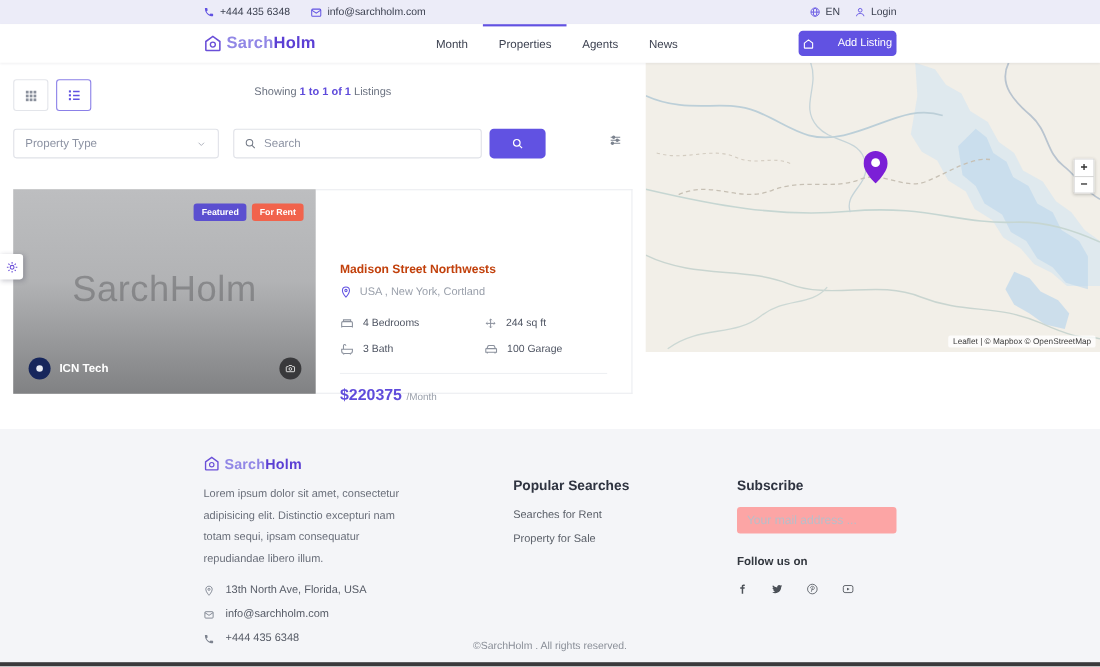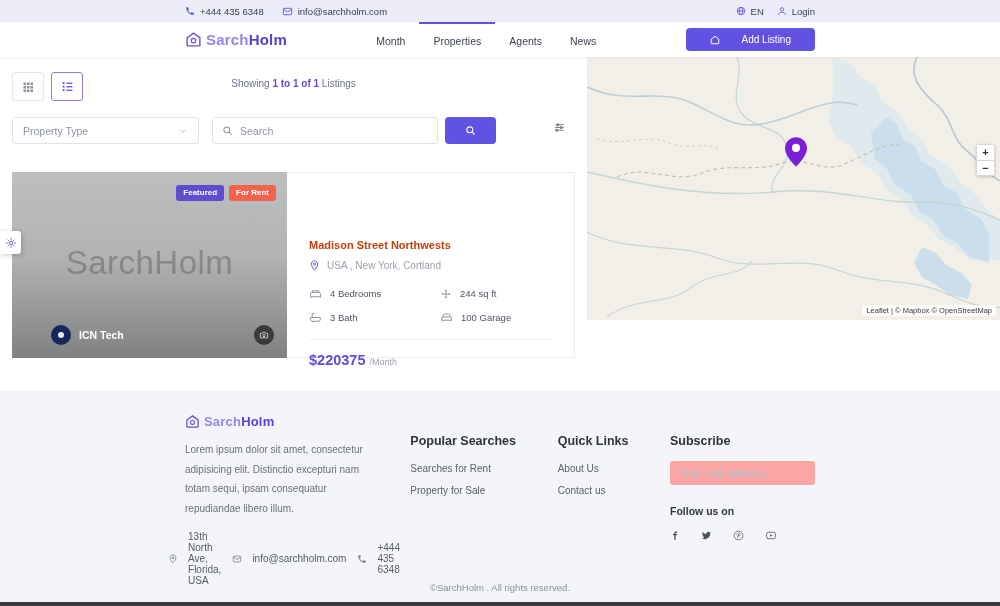--- a/index.html
+++ b/index.html
@@ -19,21 +19,21 @@
   .navbar { height:35px; background:#fff; box-shadow:0 1px 2px rgba(40,40,70,.06); position:relative; z-index:5; }
   .navbar-inner { width:630px; margin:0 auto; height:35px; display:flex; align-items:center; justify-content:space-between; }
   .brand { display:flex; align-items:center; gap:4px; cursor:pointer; }
   .brand .icon { color:#6a4fd8; }
   .brand-text { font-size:15px; font-weight:bold; letter-spacing:.2px; }
   .brand-first { color:#9187e6; }
   .brand-second { color:#5b3fd4; }
   .nav-menu { display:flex; height:35px; }
   .nav-item { display:flex; align-items:center; padding:0 14px; font-size:10.5px; color:#3e4352; border-top:2px solid transparent; height:35px; cursor:pointer; }
   .nav-item.active { border-top-color:#6152e2; }
-  .btn-add { display:flex; align-items:center; gap:22px; background:#6152e2; color:#fff; font-size:10px; padding:0 24px; height:23px; border:none; border-radius:4px; cursor:pointer; font-family:inherit; }
+  .btn-add { display:flex; align-items:center; gap:22px; background:#6152e2; color:#fff; font-size:10px; padding:0 4px; height:23px; border:none; border-radius:4px; cursor:pointer; font-family:inherit; }
 
   
   .main { position:relative; height:333px; background:#fff; }
   .left-col { position:absolute; left:12px; top:0; width:563px; height:333px; }
 
   .view-toggles { position:absolute; left:0; top:15px; display:flex; gap:7px; }
   .toggle-btn { width:32px; height:29px; background:#fff; border:1px solid #e3e5ea; border-radius:3px; display:flex; align-items:center; justify-content:center; color:#8a909c; cursor:pointer; }
   .toggle-btn.active { border-color:#8b80e8; color:#6152e2; }
 
   .showing { position:absolute; top:21px; left:50%; transform:translateX(-50%); font-size:10px; color:#6b7280; white-space:nowrap; }
@@ -50,21 +50,21 @@
   .filter-toggle { position:absolute; left:541px; top:4px; color:#7b828e; cursor:pointer; }
 
   
   .card { position:absolute; left:0; top:115px; width:563px; height:186px; display:flex; }
   .card-image { position:relative; width:275px; height:186px; background:linear-gradient(180deg,#bdbec0 0%,#b2b3b5 45%,#808183 100%); overflow:hidden; flex:0 0 auto; }
   .watermark { position:absolute; left:0; right:0; top:72px; text-align:center; font-size:33px; color:rgba(70,71,74,.38); letter-spacing:.5px; }
   .badges { position:absolute; top:13px; right:11px; display:flex; gap:5px; }
   .badge { font-size:8px; font-weight:bold; color:#fff; padding:3px 7px 4px; border-radius:3px; }
   .badge-featured { background:#5b4fd0; }
   .badge-rent { background:#f1634c; }
-  .image-footer { position:absolute; left:14px; right:13px; bottom:13px; display:flex; align-items:center; justify-content:space-between;margin-left:25px; }
+  .image-footer { position:absolute; left:14px; right:13px; bottom:13px; display:flex; align-items:center; justify-content:space-between; }
   .agent { display:flex; align-items:center; gap:8px; cursor:pointer; }
   .agent-avatar { width:20px; height:20px; border-radius:50%; background:#16265c; display:flex; align-items:center; justify-content:center; }
   .agent-avatar::after { content:""; width:6px; height:6px; border-radius:50%; background:#e8ecf5; }
   .agent-name { font-size:10.5px; font-weight:bold; color:#fff; }
   .camera-btn { width:20px; height:20px; border-radius:50%; background:rgba(42,42,45,.85); display:flex; align-items:center; justify-content:center; color:#e8e8e8; cursor:pointer; border:none; }
 
   .card-details { flex:1; background:#fff; border:1px solid #ecedf1; border-left:none; padding:26px 22px 0 22px; }
   .listing-title { font-size:11px; font-weight:bold; color:#c2410c; cursor:pointer;margin-top:40px; }
   .listing-location { display:flex; align-items:center; gap:7px; margin-top:9px; font-size:10px; color:#9aa0ab; }
   .listing-location .icon { color:#6152e2; }
@@ -91,21 +91,21 @@
   
   .footer { position:relative; height:216px; background:#f4f5f8; }
   .footer-inner { width:630px; margin:0 auto; padding-top:24px; display:flex; justify-content:space-between; }
   .fcol1 { width:198px; }
   .fcol2 { width:120px; padding-top:20px; }
   .fcol3 { width:85px; padding-top:20px; }
   .fcol4 { width:145px; padding-top:20px; }
   .footer-brand { display:flex; align-items:center; gap:4px; cursor:pointer; }
   .footer-brand .brand-text { font-size:13px; }
   .footer-about { margin-top:11px; font-size:10px; line-height:1.95; color:#6a6f7a; }
-  .contact-list { margin-top:13px; display:flex; flex-direction:row; gap:11px;justify-content:center; }
+  .contact-list { margin-top:13px; display:flex; flex-direction:column; gap:11px;justify-content:center; }
   .contact-item { display:flex; align-items:center; gap:10px; font-size:10px; color:#565b66; }
   .contact-item .icon { color:#7d838f; }
   .fheading { font-size:12.5px; font-weight:bold; color:#2e3340; }
   .flink-list { margin-top:15px; display:flex; flex-direction:column; gap:11px; }
   .flink { font-size:10px; color:#5b6069; cursor:pointer; }
   .subscribe-input { margin-top:13px; width:145px; height:24px; background:#fca5a5; border:none; border-radius:3px; padding:0 9px; font-size:11px; color:#3e4352; font-family:inherit; outline:none; }
   .subscribe-input::placeholder { color:#b9bec9; }
   .follow-label { margin-top:20px; font-size:10.5px; font-weight:bold; color:#33383f; }
   .social-row { margin-top:13px; display:flex; gap:21px; }
   .social-icon { color:#4c5158; cursor:pointer; }
@@ -423,27 +423,20 @@
     </div>
 
     <div class="fcol2">
       <h3 class="fheading">Popular Searches</h3>
       <div class="flink-list">
         <a class="flink">Searches for Rent</a>
         <a class="flink">Property for Sale</a>
       </div>
     </div>
 
-    <div class="fcol3">
-      <h3 class="fheading">Quick Links</h3>
-      <div class="flink-list">
-        <a class="flink">About Us</a>
-        <a class="flink">Contact us</a>
-      </div>
-    </div>
 
     <div class="fcol4">
       <h3 class="fheading">Subscribe</h3>
       <input type="text" class="subscribe-input" placeholder="Your mail address ..." style="">
       <div class="follow-label">Follow us on</div>
       <div class="social-row">
         <span class="social-icon icon">
           <svg width="10" height="10" viewBox="0 0 24 24" fill="currentColor">
               <path d="M13.5 10h3l.4-3h-3.4V5.6c0-.9.3-1.6 1.7-1.6h1.8V1.2C16.7 1.1 15.6 1 14.5 1c-2.5 0-4.2 1.5-4.2 4.3V7H7v3h3.3v11h3.2V10z"></path>
             </svg>

